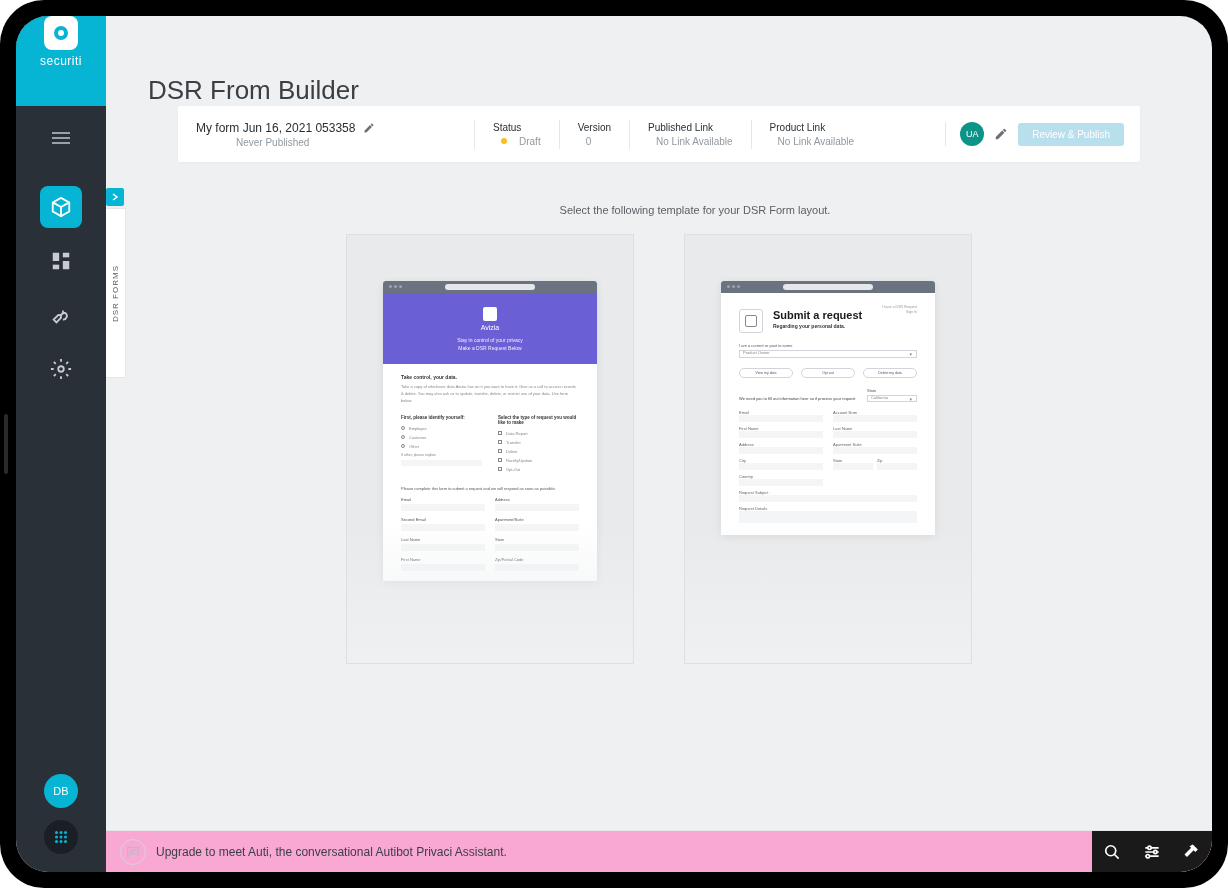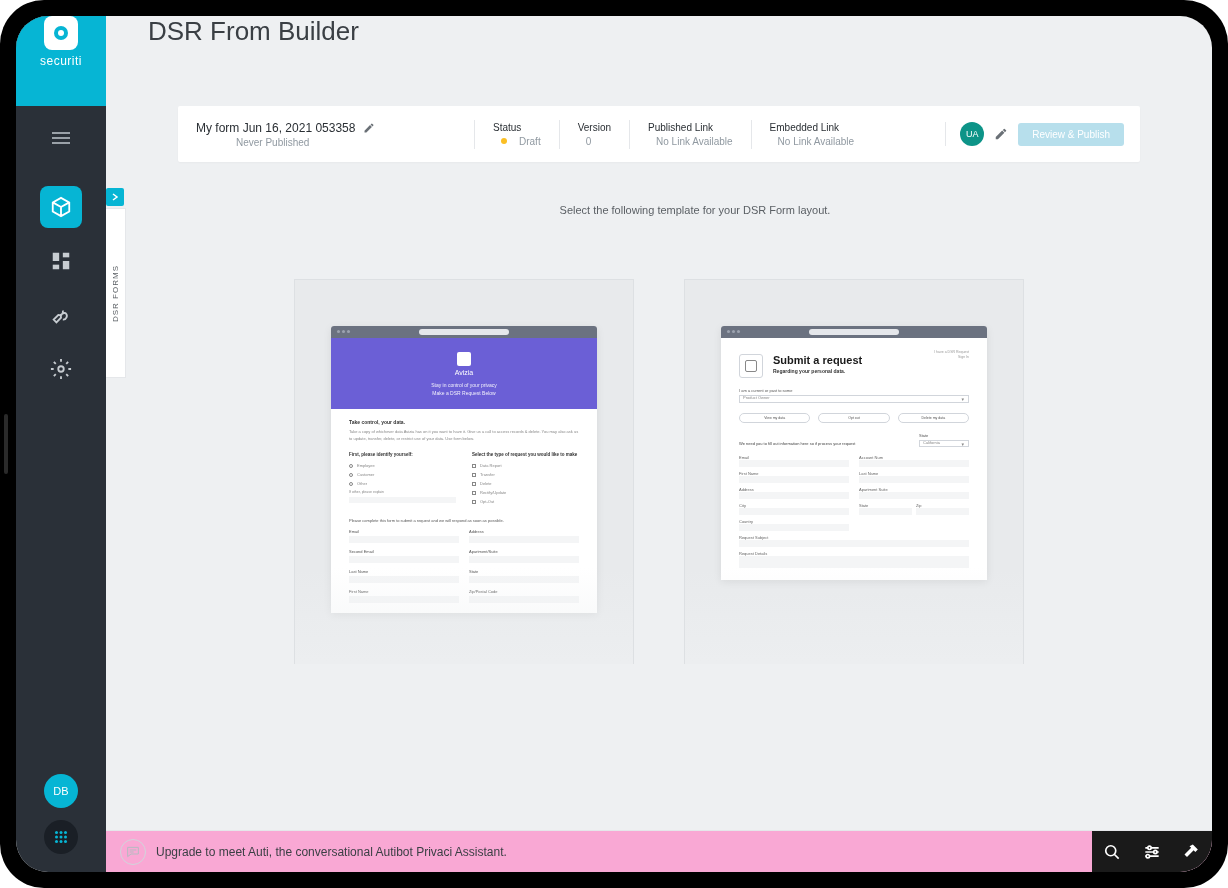--- a/index.html
+++ b/index.html
@@ -21,21 +21,21 @@
 .side-icon { width: 42px; height: 42px; border-radius: 8px; display:flex; align-items:center; justify-content:center; margin: 6px 0; cursor:pointer; color:#c7ccd1; }
 .side-icon.primary { background: #06b5d4; color:#fff; }
 .side-icon svg { width: 22px; height: 22px; }
 .side-spacer { flex: 1; }
 .avatar-db { width:34px; height:34px; border-radius:50%; background:#06b5d4; color:#fff; font-size:11px; font-weight:500; display:flex; align-items:center; justify-content:center; margin-bottom:12px;}
 .dots-icon { width:34px; height:34px; border-radius:50%; background:#1a1f26; display:flex; align-items:center; justify-content:center; margin-bottom:18px;}
 .dots-icon svg { width:18px; height:18px; }
 
 
 .main { flex:1; display:flex; flex-direction:column; overflow:hidden; }
-.header { height:90px; display:flex; align-items:flex-start; padding-left:42px;border-radius:10px; }
+.header { height:90px; display:flex; align-items:flex-end; padding-left:42px;border-radius:10px; }
 .header h1 { font-size:26px; font-weight:500; color:#3a3f44; }
 .content { flex:1; padding: 0 0 0 72px; position: relative; border-radius: 32px; }
 
 .dsr-tab { position:absolute; left:0; top:102px; width:20px; height:170px; background:#fff; border:1px solid #e5e7ea; border-left:none; display:flex; align-items:center; justify-content:center; }
 .dsr-tab-label { writing-mode: vertical-rl; transform: rotate(180deg); font-size:8px; letter-spacing:1px; color:#5a5f64; }
 .dsr-tab-handle { position:absolute; left:0; top:82px; width:18px; height:18px; background:#06b5d4; display:flex; align-items:center; justify-content:center; border-radius:2px;}
 
 
 .info-bar { background:#fff; border-radius:2px; margin-right:72px; height:56px; display:flex; align-items:center; padding:0 16px; margin-bottom:20px; box-shadow: 0 1px 2px rgba(0,0,0,0.03); }
 .form-name { flex:0 0 280px; padding-left:2px; }
@@ -55,21 +55,21 @@
 
 .tabs { display:flex; margin-right:72px; background:transparent; }
 .tab { flex:1; text-align:center; padding:12px 0; font-size:12px; color:#b5bbc1; background:#fff; border:1px solid #e5e7ea; cursor:pointer; }
 .tab.active { color:#7cb342; border-top:2px solid #7cb342; border-bottom:none; }
 .tab + .tab { margin-left:8px; }
 
 .instruction { text-align:center; font-size:11px; color:#5a5f64; padding:22px 0 18px; }
 
 
 .templates { display:flex; gap:50px; justify-content:center; padding-right:72px; height:430px; overflow:hidden; }
-.tpl-card { width:340px; height:430px; background:#e8eaec; border:1px solid #dde0e3; padding:46px 36px 0; position:relative; cursor:pointer;margin-top:45px; }
+.tpl-card { width:288px; height:430px; background:#e8eaec; border:1px solid #dde0e3; padding:46px 36px 0; position:relative; cursor:pointer; }
 .tpl-window { width:100%; background:#fff; box-shadow:0 2px 8px rgba(0,0,0,0.08); border-radius:3px 3px 0 0; overflow:hidden; }
 .win-bar { height:12px; background:#6b7280; position:relative; }
 .win-dots { position:absolute; left:6px; top:4px; display:flex; gap:2px; }
 .win-dots span { width:3px; height:3px; border-radius:50%; background:#9ca3af; }
 .addr { position:absolute; left:50%; top:3px; transform:translateX(-50%); width:90px; height:6px; background:#e5e7eb; border-radius:3px; }
 
 
 .t1-hero { background:#6b5fd6; color:#fff; text-align:center; padding:14px 10px 12px; }
 .t1-logo { width:14px; height:14px; background:#fff; margin:0 auto 3px; border-radius:2px; }
 .t1-brand { font-size:7px; font-weight:500; }
@@ -216,21 +216,21 @@
             </div>
             <div class="meta">
               <div class="meta-label">Version</div>
               <div class="meta-value">0</div>
             </div>
             <div class="meta">
               <div class="meta-label">Published Link</div>
               <div class="meta-value">No Link Available</div>
             </div>
             <div class="meta" style="flex:1">
-              <div class="meta-label">Embedded Link</div>
+              <div class="meta-label">Product Link</div>
               <div class="meta-value">No Link Available</div>
             </div>
           </div>
           <div class="info-right">
             <div class="ua-avatar">UA</div>
             <svg class="edit-pencil" viewBox="0 0 24 24" fill="#6a7076" style="width:14px;height:14px">
                 <path d="M3 17.25V21h3.75L17.8 9.94l-3.75-3.75L3 17.25zM20.7 7.04a1 1 0 0 0 0-1.41l-2.34-2.34a1 1 0 0 0-1.41 0l-1.83 1.83 3.75 3.75 1.83-1.83z"></path>
               </svg>
             <button class="review-btn">Review &amp; Publish</button>
           </div>

